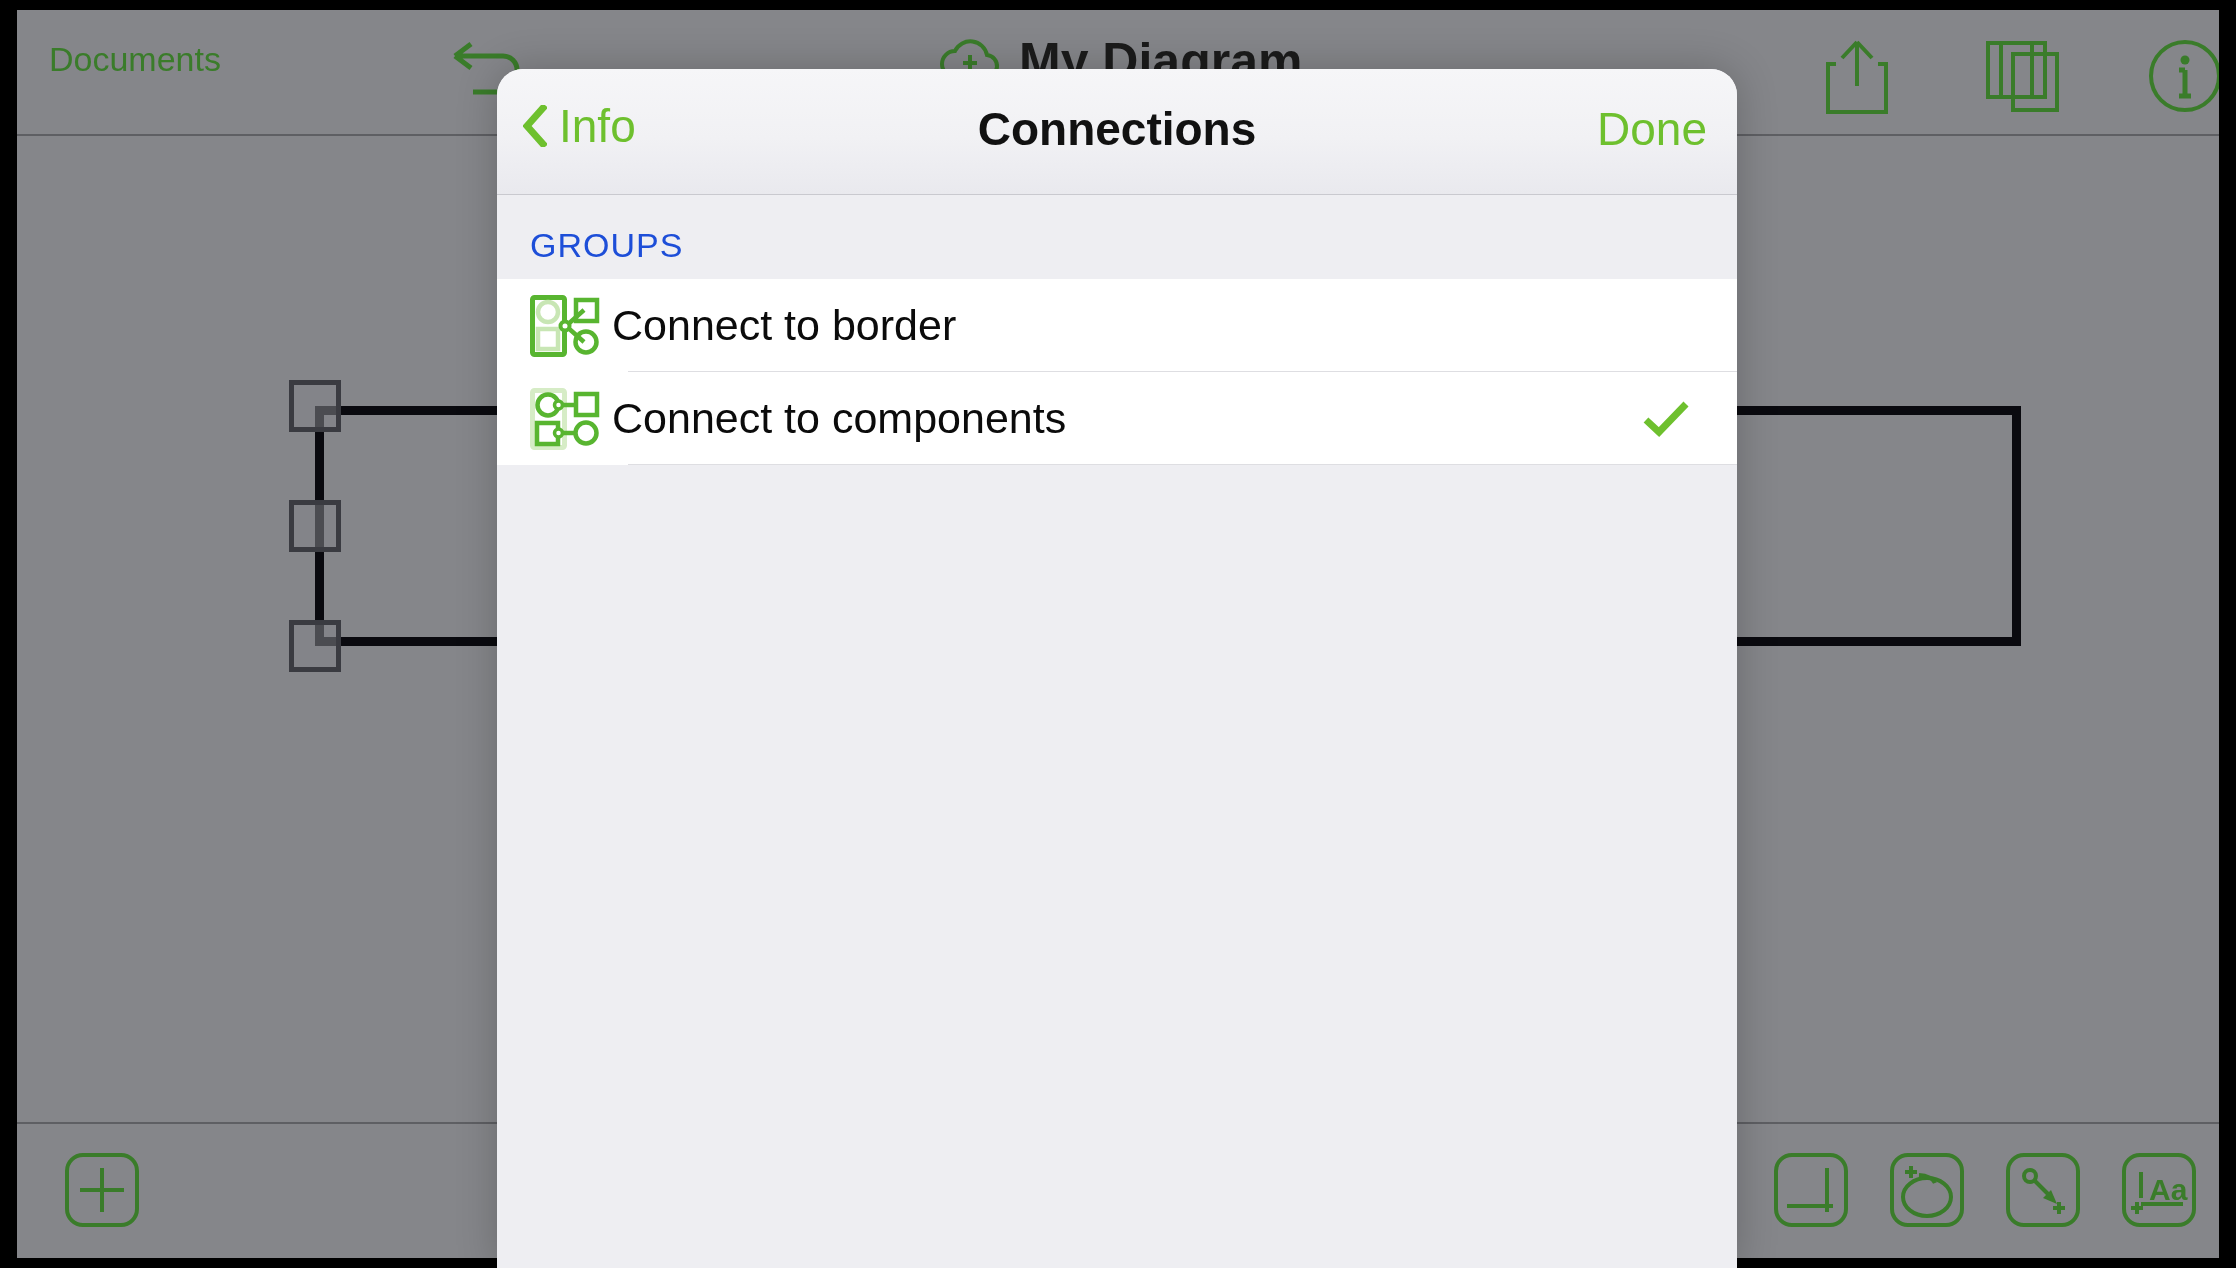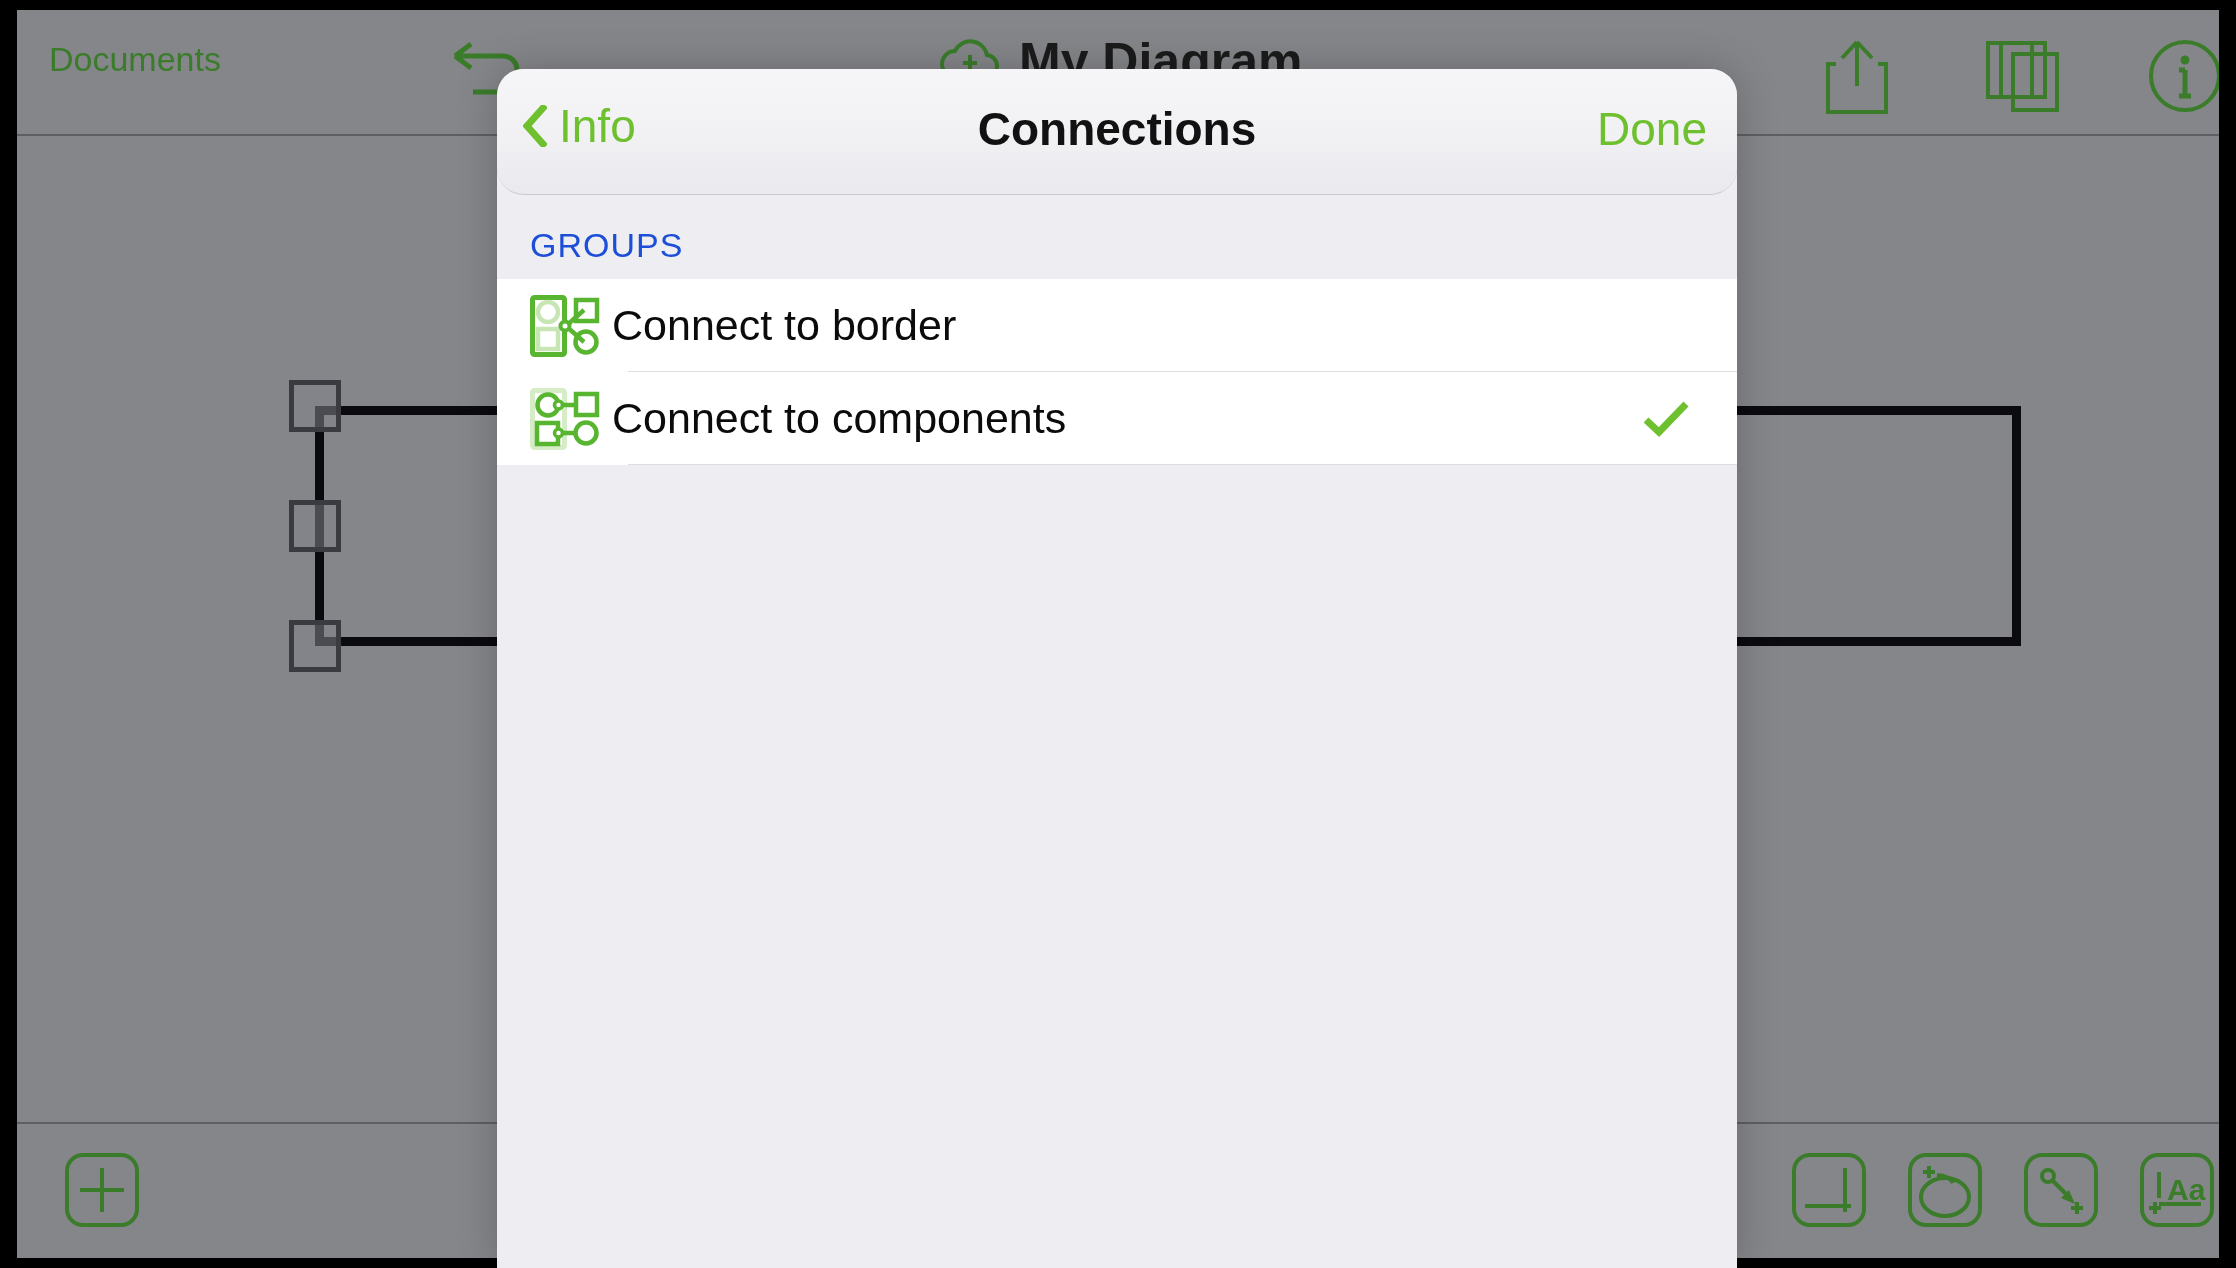--- a/index.html
+++ b/index.html
@@ -86,40 +86,39 @@
   .bottom-bar {
     position: absolute;
     left: 0; bottom: 0;
     width: 2202px; height: 136px;
     background: #85868a;
     border-top: 2px solid #5e5f63;
   }
   .tool-btn { position: absolute; top: 28px; width: 76px; height: 76px; }
   .tb-add      { left: 47px; }
   
-  .bottom-right-group { position: absolute; right: 4px; top: 28px; display: flex; gap: 40px; align-items: center; }
+  .bottom-right-group { position: absolute; right: 22px; top: 28px; display: flex; gap: 40px; align-items: center; }
   .bottom-right-group .tool-btn { position: static; }
 
   
   .popover {
     position: absolute;
     left: 497px; top: 69px;
     width: 1240px; height: 1199px;
     background: #eeeef2;
     border-radius: 26px 26px 0 0;
     overflow: hidden;
     box-shadow: 0 0 40px rgba(0,0,0,0.22);
   }
 
   .pop-header {
     position: relative;
     height: 126px;
     background: linear-gradient(to bottom, #f6f6f8 0%, #f1f1f4 55%, #e9e9ee 100%);
     border-bottom: 1px solid #c9c9cf;
-    border-radius: 27px;
   }
   .pop-back {
     position: absolute;
     left: 26px; top: 34px;
     display: flex; align-items: center; gap: 12px;
     cursor: pointer;
   }
   .chev {
     width: 24px; height: 42px;
   }

